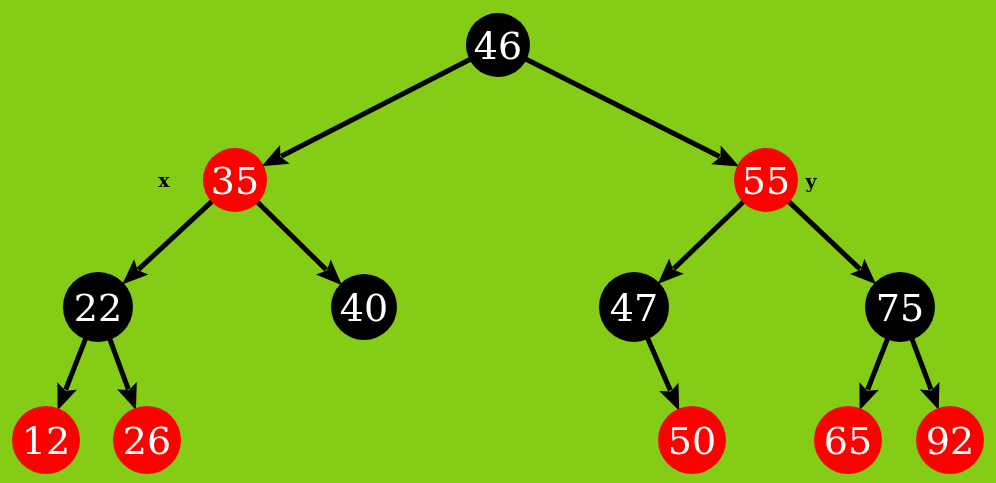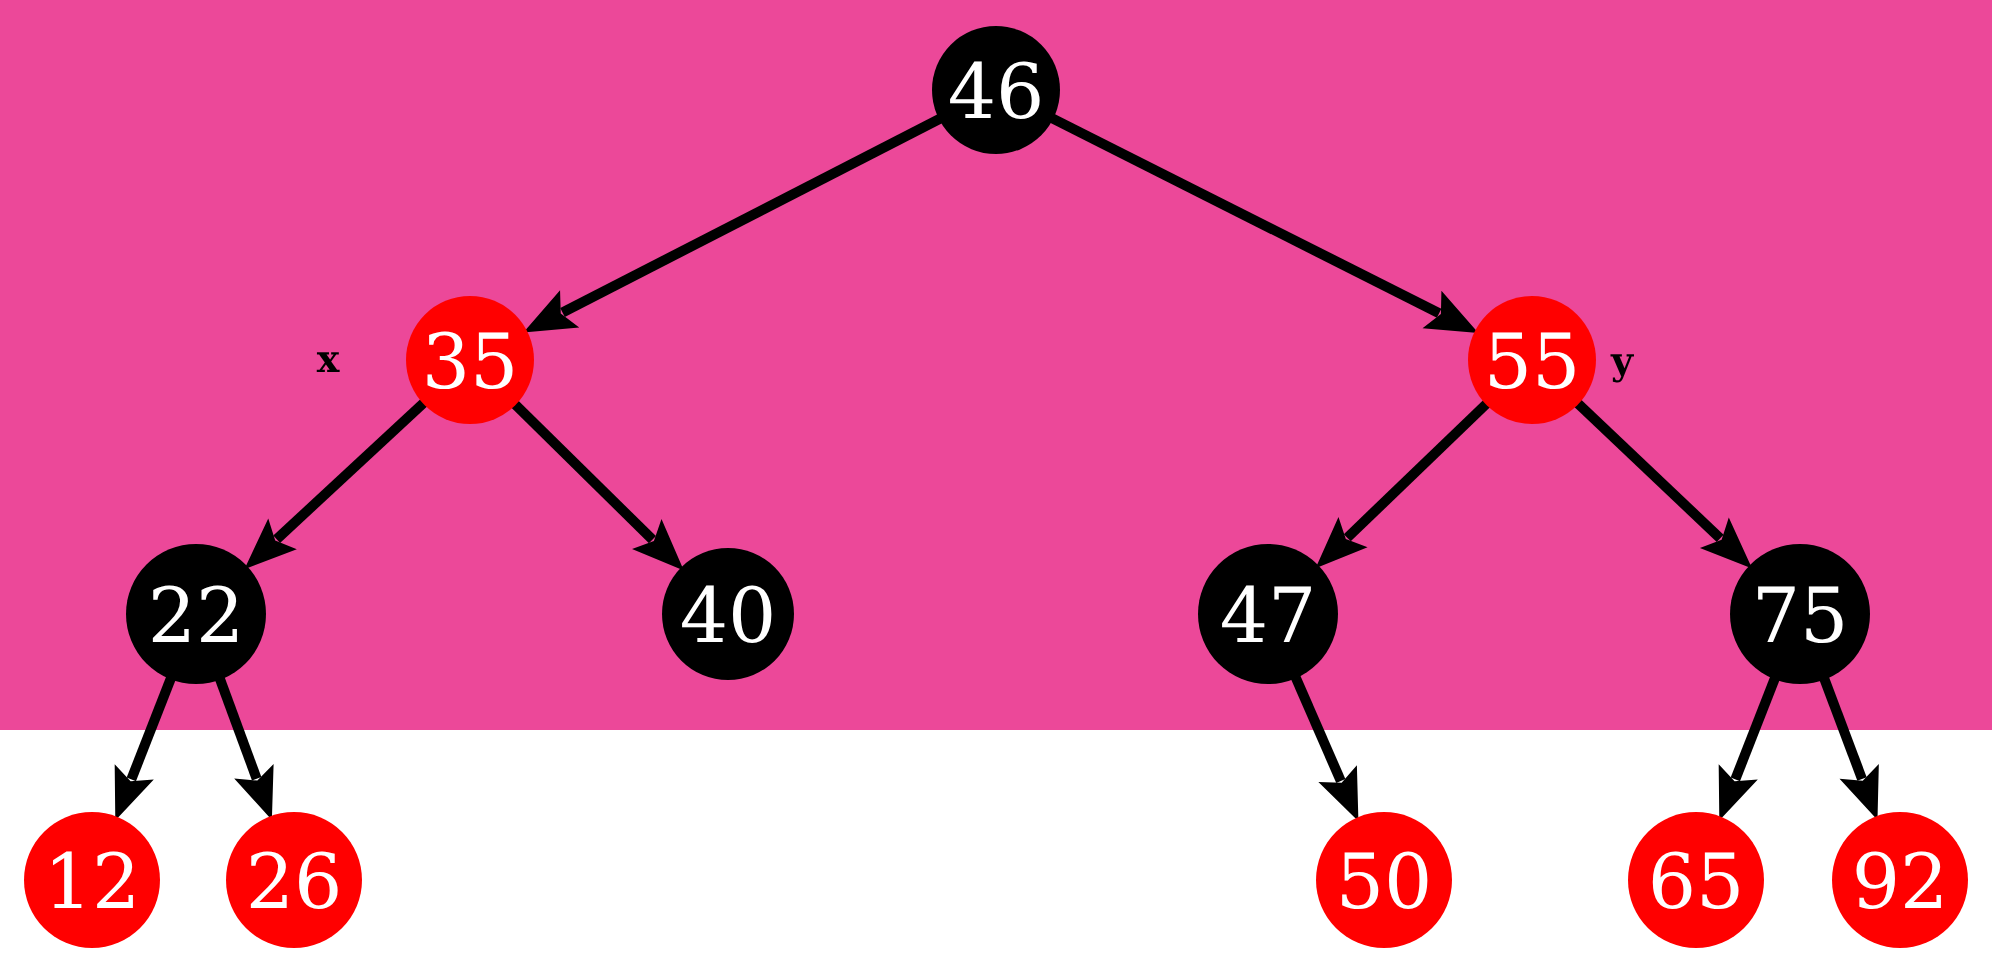--- a/index.html
+++ b/index.html
@@ -9,22 +9,22 @@
   }
   body {
     width: 996px;
     height: 483px;
     overflow: hidden;
     font-family: "DejaVu Serif", "Liberation Serif", serif;
   }
   #tree-canvas {
     position: relative;
     width: 996px;
-    height: 365px;
-    background: #ec4899;
+    height: 483px;
+    background: #84cc16;
   }
   svg.tree-svg {
     position: absolute;
     top: 0;
     left: 0;
     width: 996px;
     height: 483px;
   }
   .node-label {
     font-family: "DejaVu Serif", "Liberation Serif", serif;

